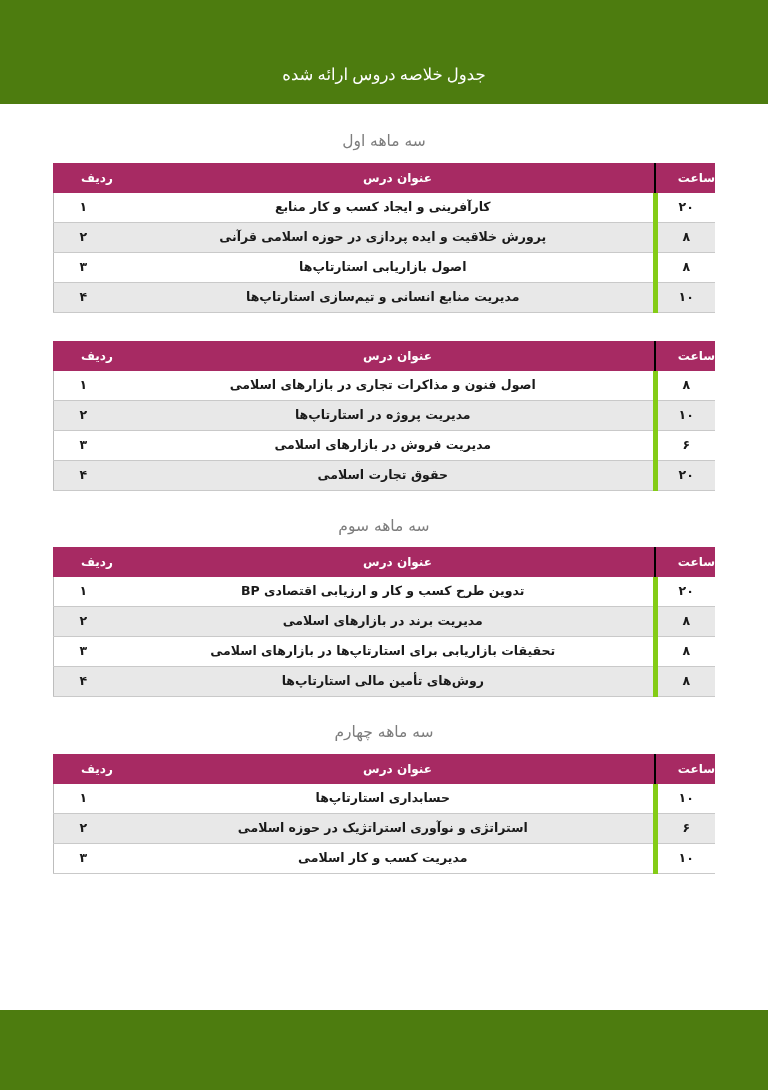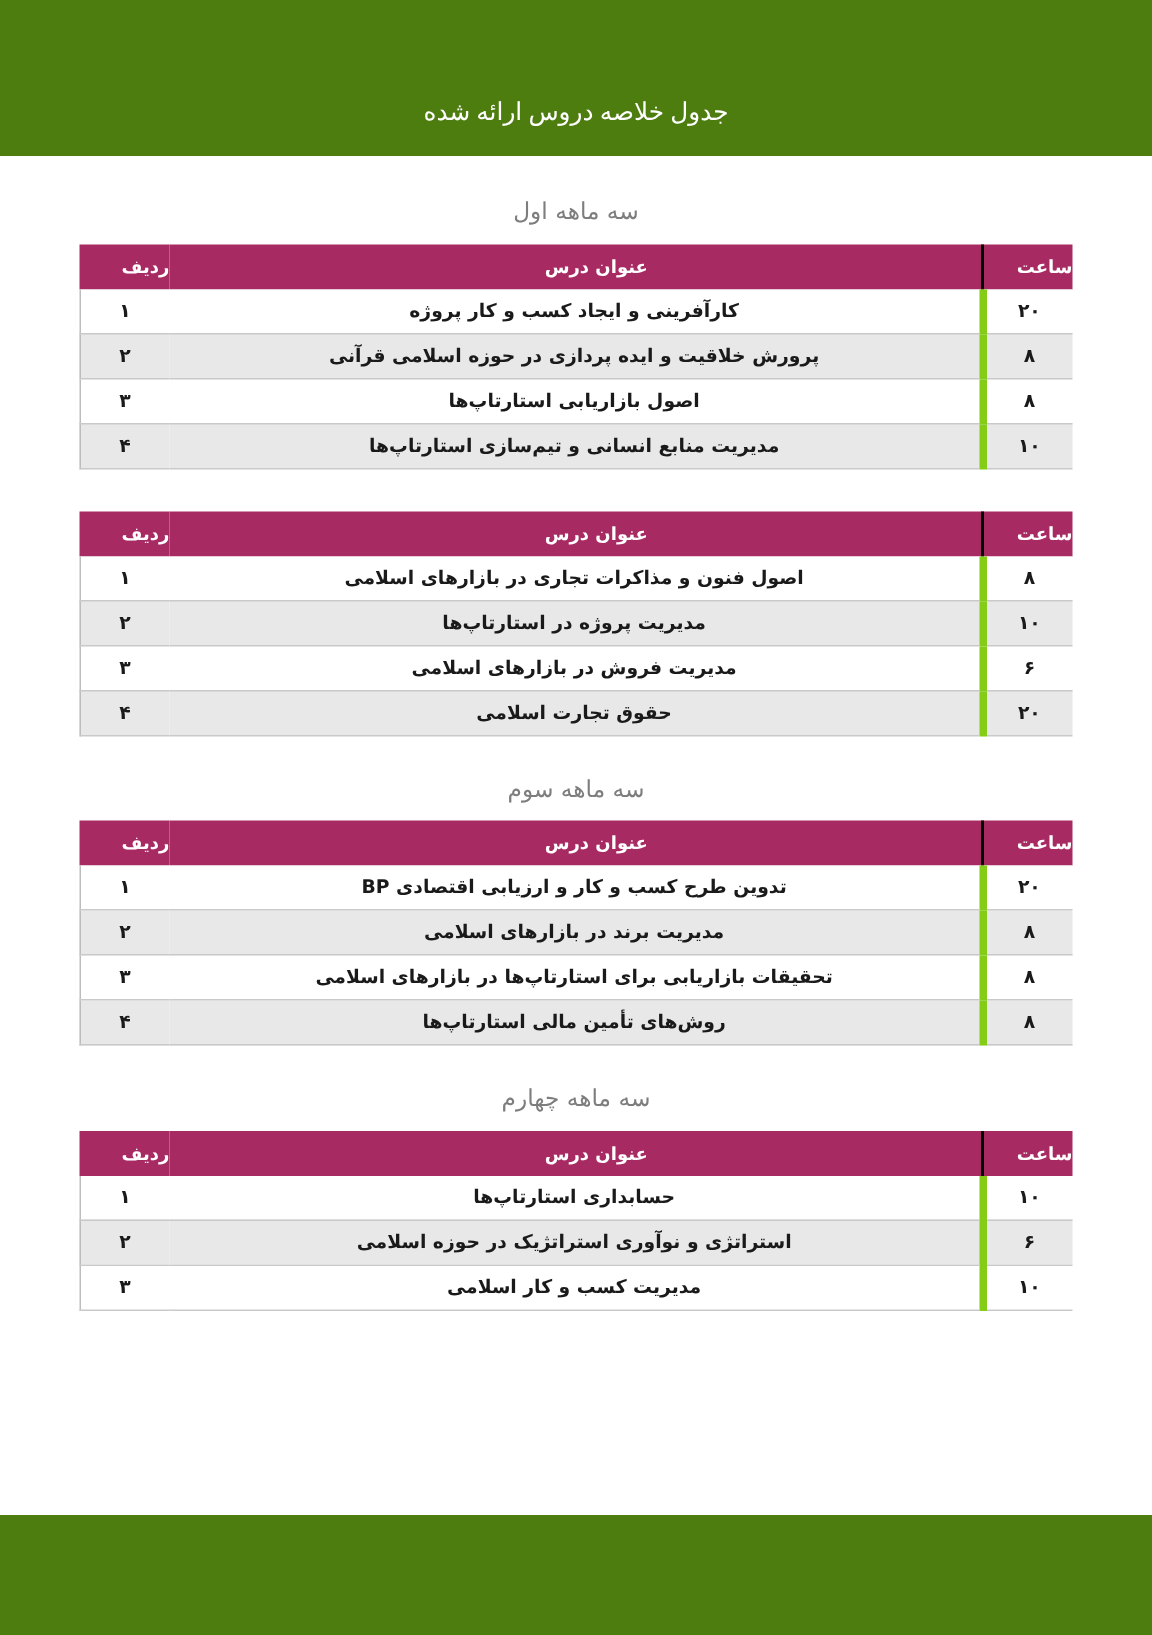--- a/index.html
+++ b/index.html
@@ -140,21 +140,21 @@
           <thead>
             <tr>
               <th class="head-hours">ساعت</th>
               <th class="head-title">عنوان درس</th>
               <th class="head-row">ردیف</th>
             </tr>
           </thead>
           <tbody>
             <tr>
               <td class="cell-hours">۲۰</td>
-              <td class="cell-title">کارآفرینی و ایجاد کسب و کار پروژه</td>
+              <td class="cell-title">کارآفرینی و ایجاد کسب و کار منابع</td>
               <td class="cell-row">۱</td>
             </tr>
             <tr class="alt">
               <td class="cell-hours">۸</td>
               <td class="cell-title">پرورش خلاقیت و ایده پردازی در حوزه اسلامی قرآنی</td>
               <td class="cell-row">۲</td>
             </tr>
             <tr>
               <td class="cell-hours">۸</td>
               <td class="cell-title">اصول بازاریابی استارتاپ‌ها</td>

